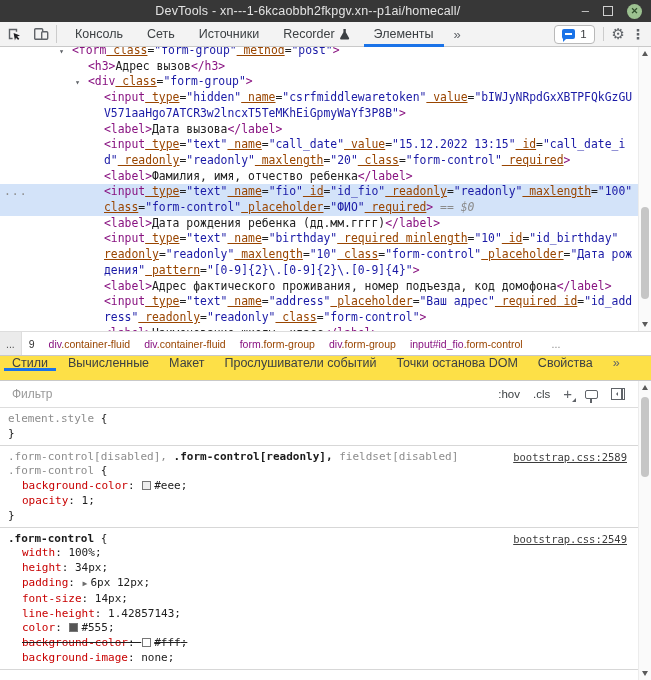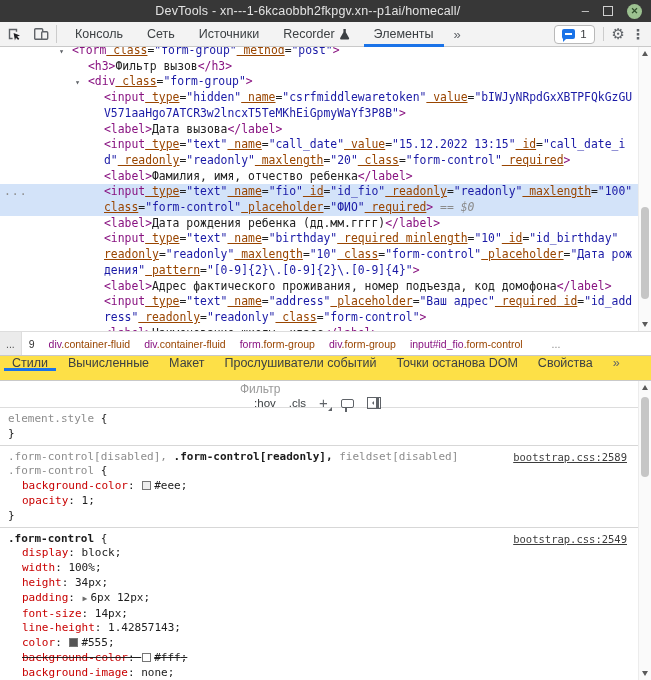--- a/index.html
+++ b/index.html
@@ -56,21 +56,21 @@
   .crumb{padding:0 7px;white-space:nowrap;}
   .crumb-more{color:#8a8a8a;padding:0 8px;margin-left:14px;}
   .c-tag{color:#881280;} .c-cls{color:#994500;} .c-id{color:#881280;margin-top:39px;} .c-plain{color:#333;}
 
   
   .side-tabs{height:26px;flex:0 0 26px;background:#fde047;border-top:1px solid #c9c9c9;border-bottom:1px solid #c9c9c9;box-sizing:border-box;display:flex;align-items:flex-start;padding-left:2px;position:relative;z-index:2;}
   .side-tabs .tab{font-size:12.5px;padding:0 10px;}
 
   
   .sidebar-body{flex:1;position:relative;background:#fff;overflow:hidden;}
-  .filter-row{height:26px;border-bottom:1px solid #ddd;display:flex;align-items:center;padding:0 26px 0 10px;flex-direction:column;}
+  .filter-row{height:26px;border-bottom:1px solid #ddd;display:flex;align-items:center;padding:0 26px 0 10px;}
   .filter-input{border:none;outline:none;flex:1;font-size:12px;color:#333;font-family:"Liberation Sans",sans-serif;background:transparent;}
   .filter-input::placeholder{color:#9a9a9a;}
   .filter-btns{display:flex;align-items:center;gap:13px;color:#3c4043;font-size:11.5px;}
   .plus-btn{font-size:15px;color:#5f6368;position:relative;line-height:12px;}
   .plus-btn::after{content:"";position:absolute;right:-4px;bottom:-2px;border:2.5px solid transparent;border-right-color:#5f6368;border-bottom-color:#5f6368;}
   .roller-icon{width:11px;height:7px;border:1.5px solid #5f6368;border-radius:2px;position:relative;display:inline-block;}
   .roller-icon::after{content:"";position:absolute;left:3.5px;bottom:-5px;width:2px;height:4px;background:#5f6368;}
   .sidebar-toggle-icon{width:12px;height:10px;border:1.5px solid #5f6368;position:relative;display:inline-block;}
   .sidebar-toggle-icon::before{content:"";position:absolute;right:1px;top:0;bottom:0;width:2.5px;background:#5f6368;}
   .sidebar-toggle-icon::after{content:"";position:absolute;left:2px;top:2.5px;border:2.5px solid transparent;border-right-color:#5f6368;}
@@ -146,21 +146,21 @@
       </span>
       <span class="vsep" style="height:14px;margin:0 2px;"></span>
       <span class="gear">⚙</span>
       <span class="kebab">⋮</span>
     </div>
   </div>
 
   <div class="dom-panel">
     <div class="dom-scroll" id="dom-tree">
         <div class="dom-line i1"><span class="tw">▾</span><span class="tg">&lt;form</span><span class="at"> class</span><span class="pl">=</span><span class="vl">"form-group"</span><span class="at"> method</span><span class="pl">=</span><span class="vl">"post"</span><span class="tg">&gt;</span></div>
-        <div class="dom-line i2"><span class="tg">&lt;h3&gt;</span><span class="tx">Фильтр вызов</span><span class="tg">&lt;/h3&gt;</span></div>
+        <div class="dom-line i2"><span class="tg">&lt;h3&gt;</span><span class="tx">Адрес вызов</span><span class="tg">&lt;/h3&gt;</span></div>
         <div class="dom-line i2"><span class="tw">▾</span><span class="tg">&lt;div</span><span class="at"> class</span><span class="pl">=</span><span class="vl">"form-group"</span><span class="tg">&gt;</span></div>
         <div class="dom-line i3"><span class="tg">&lt;input</span><span class="at"> type</span><span class="pl">=</span><span class="vl">"hidden"</span><span class="at"> name</span><span class="pl">=</span><span class="vl">"csrfmiddlewaretoken"</span><span class="at"> value</span><span class="pl">=</span><span class="vl">"bIWJyNRpdGxXBTPFQkGzGU</span></div>
         <div class="dom-line i3"><span class="vl">V571aaHgo7ATCR3w2lncxT5TeMKhEiGpmyWaYf3P8B"</span><span class="tg">&gt;</span></div>
         <div class="dom-line i3"><span class="tg">&lt;label&gt;</span><span class="tx">Дата вызова</span><span class="tg">&lt;/label&gt;</span></div>
         <div class="dom-line i3"><span class="tg">&lt;input</span><span class="at"> type</span><span class="pl">=</span><span class="vl">"text"</span><span class="at"> name</span><span class="pl">=</span><span class="vl">"call_date"</span><span class="at"> value</span><span class="pl">=</span><span class="vl">"15.12.2022 13:15"</span><span class="at"> id</span><span class="pl">=</span><span class="vl">"call_date_i</span></div>
         <div class="dom-line i3"><span class="vl">d"</span><span class="at"> readonly</span><span class="pl">=</span><span class="vl">"readonly"</span><span class="at"> maxlength</span><span class="pl">=</span><span class="vl">"20"</span><span class="at"> class</span><span class="pl">=</span><span class="vl">"form-control"</span><span class="at"> required</span><span class="tg">&gt;</span></div>
         <div class="dom-line i3"><span class="tg">&lt;label&gt;</span><span class="tx">Фамилия, имя, отчество ребенка</span><span class="tg">&lt;/label&gt;</span></div>
         <div class="dom-line i3 sel"><span class="gut">...</span><span class="tg">&lt;input</span><span class="at"> type</span><span class="pl">=</span><span class="vl">"text"</span><span class="at"> name</span><span class="pl">=</span><span class="vl">"fio"</span><span class="at"> id</span><span class="pl">=</span><span class="vl">"id_fio"</span><span class="at"> readonly</span><span class="pl">=</span><span class="vl">"readonly"</span><span class="at"> maxlength</span><span class="pl">=</span><span class="vl">"100"</span></div>
         <div class="dom-line i3 sel"><span class="at">class</span><span class="pl">=</span><span class="vl">"form-control"</span><span class="at"> placeholder</span><span class="pl">=</span><span class="vl">"ФИО"</span><span class="at"> required</span><span class="tg">&gt;</span><span class="eq"> == $0</span></div>
         <div class="dom-line i3"><span class="tg">&lt;label&gt;</span><span class="tx">Дата рождения ребенка (дд.мм.гггг)</span><span class="tg">&lt;/label&gt;</span></div>
@@ -226,21 +226,20 @@
           <div class="sel-text"><span class="dim">.form-control</span><span class="brace"> {</span></div>
           <div class="prop"><span><span class="pname">background-color</span><span class="pval">: </span><span class="swatch" style="background: rgb(238, 238, 238);"></span><span class="pval">#eee</span><span class="pval">;</span></span></div>
           <div class="prop"><span><span class="pname">opacity</span><span class="pval">: </span><span class="pval">1</span><span class="pval">;</span></span></div>
           <div class="brace">}</div>
         </div>
         <div class="rule">
           <div class="sel-row">
             <div class="sel-text"><span class="match">.form-control</span><span class="brace"> {</span></div>
             <span class="rule-link">bootstrap.css:2549</span>
           </div>
-          <div class="prop"><span><span class="pname">display</span><span class="pval">: </span><span class="pval">block</span><span class="pval">;</span></span></div>
           <div class="prop"><span><span class="pname">width</span><span class="pval">: </span><span class="pval">100%</span><span class="pval">;</span></span></div>
           <div class="prop"><span><span class="pname">height</span><span class="pval">: </span><span class="pval">34px</span><span class="pval">;</span></span></div>
           <div class="prop"><span><span class="pname">padding</span><span class="pval">: </span><span class="arr">▶</span><span class="pval">6px 12px</span><span class="pval">;</span></span></div>
           <div class="prop"><span><span class="pname">font-size</span><span class="pval">: </span><span class="pval">14px</span><span class="pval">;</span></span></div>
           <div class="prop"><span><span class="pname">line-height</span><span class="pval">: </span><span class="pval">1.42857143</span><span class="pval">;</span></span></div>
           <div class="prop"><span><span class="pname">color</span><span class="pval">: </span><span class="swatch" style="background: rgb(85, 85, 85);"></span><span class="pval">#555</span><span class="pval">;</span></span></div>
           <div class="prop"><span class="struck"><span class="pname">background-color</span><span class="pval">: </span><span class="swatch" style="background: rgb(255, 255, 255);"></span><span class="pval">#fff</span><span class="pval">;</span></span></div>
           <div class="prop"><span><span class="pname">background-image</span><span class="pval">: </span><span class="pval">none</span><span class="pval">;</span></span></div>
         </div>
       </div>

